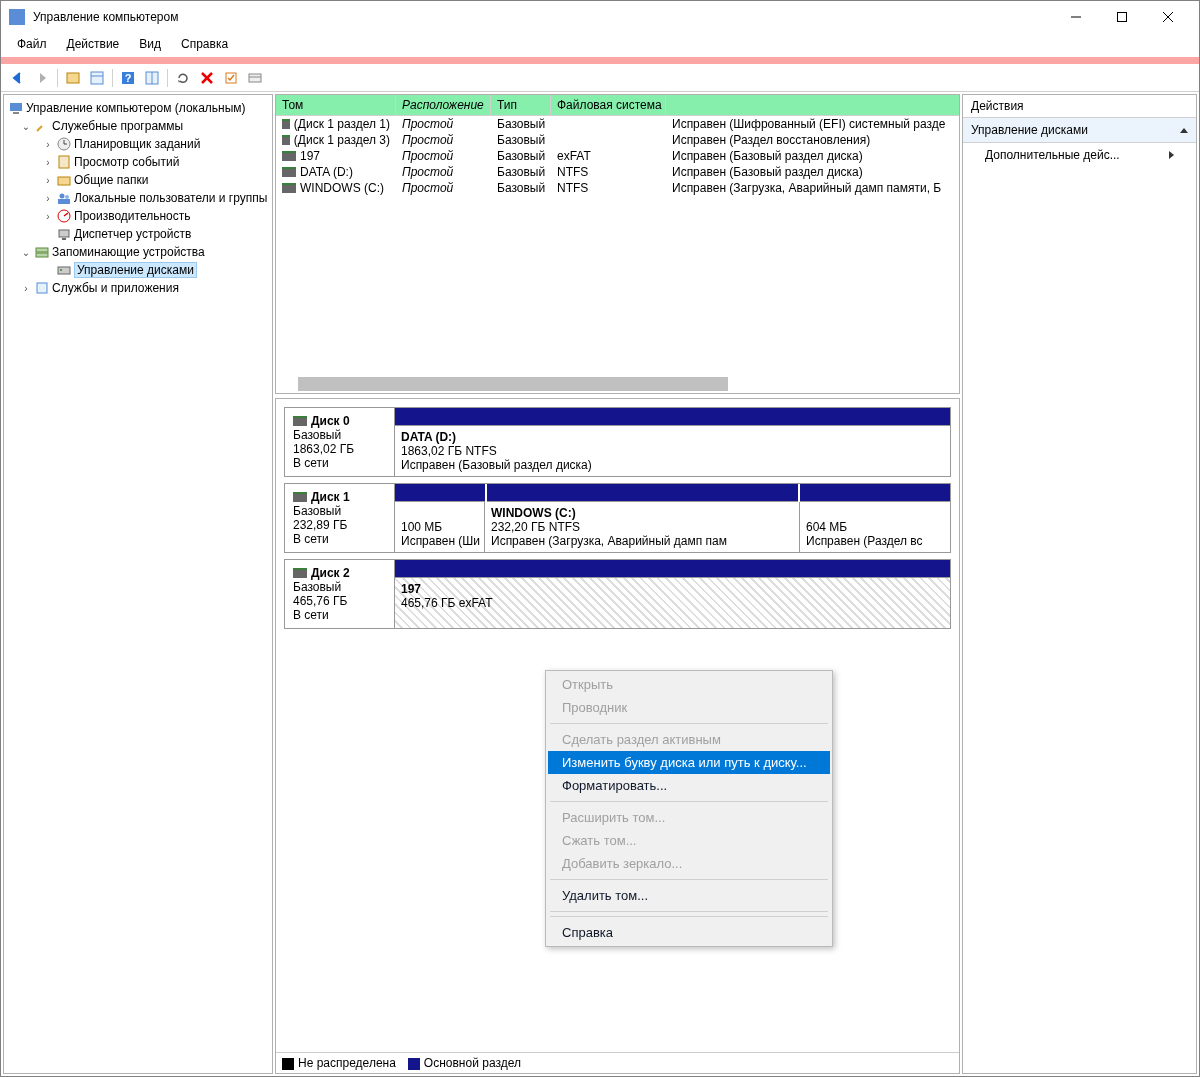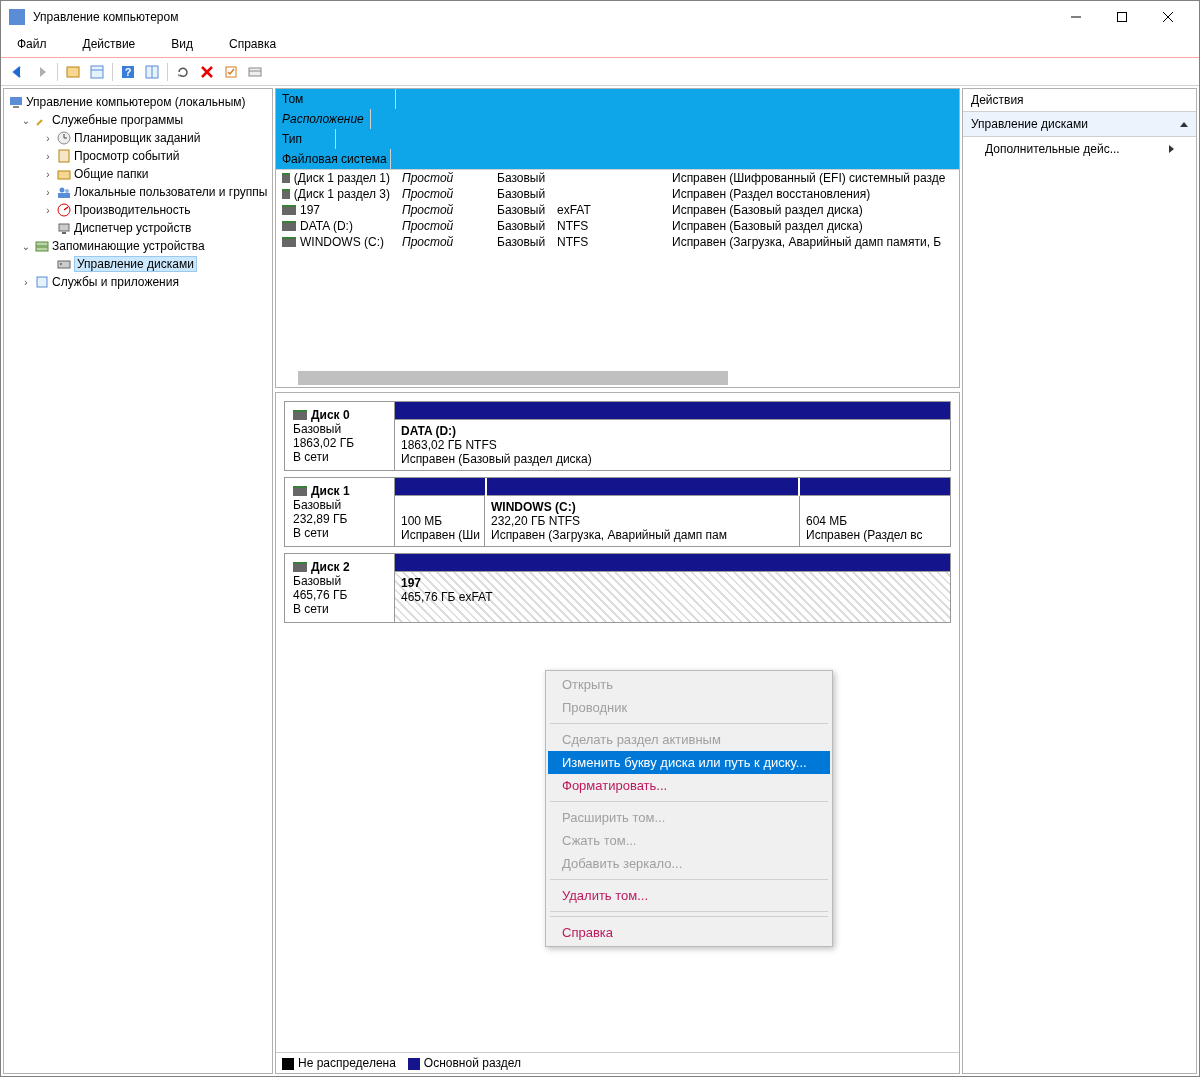--- a/index.html
+++ b/index.html
@@ -3,37 +3,37 @@
 <meta charset="utf-8">
 <style>
 * { box-sizing: border-box; margin: 0; padding: 0; }
 body { font-family: "Segoe UI", Tahoma, sans-serif; font-size: 12px; background: #fff; color: #000; overflow: hidden; width: 1200px; height: 1077px; }
 .window { width: 1200px; height: 1077px; border: 1px solid #808080; display: flex; flex-direction: column; background: #fff; }
 .titlebar { height: 32px; display: flex; align-items: center; padding: 0 8px; }
 .titlebar-icon { width: 16px; height: 16px; margin-right: 8px; background: #5b8dd6; display: inline-block; }
 .titlebar-text { flex: 1; font-size: 12px; }
 .titlebar-buttons { display: flex; }
 .titlebar-btn { width: 46px; height: 32px; display: flex; align-items: center; justify-content: center; font-size: 14px; cursor: pointer; }
-.menubar { display: flex; padding: 2px 6px 4px 6px; border-bottom: 1px solid #fca5a5; gap: 16px; }
+.menubar { display: flex; padding: 2px 6px 4px 6px; border-bottom: 7px solid #fca5a5; }
 .menubar-item { padding: 2px 10px; cursor: pointer; font-size: 12px; }
 .toolbar { display: flex; align-items: center; padding: 2px 6px; height: 28px; border-bottom: 1px solid #d0d0d0; gap: 2px; }
 .toolbar-btn { width: 22px; height: 22px; display: flex; align-items: center; justify-content: center; cursor: pointer; border: 1px solid transparent; }
 .toolbar-sep { width: 1px; height: 18px; background: #d0d0d0; margin: 0 2px; }
 .content { flex: 1; display: flex; overflow: hidden; }
 .tree-panel { width: 270px; border: 1px solid #b0b0b0; margin: 2px 0 2px 2px; overflow: auto; padding: 4px 2px; }
 .tree-item { display: flex; align-items: center; padding: 1px 2px; gap: 2px; white-space: nowrap; cursor: pointer; font-size: 12px; }
 .tree-item.selected .tree-label { background: #cce8ff; border: 1px solid #99c9ef; padding: 0 2px; }
 .tree-toggle { width: 12px; text-align: center; color: #555; cursor: pointer; font-size: 10px; }
 .tree-icon { width: 16px; height: 16px; display: inline-block; flex-shrink: 0; }
 .tree-indent-0 { padding-left: 2px; }
 .tree-indent-1 { padding-left: 14px; }
 .tree-indent-2 { padding-left: 36px; }
 .main-panel { flex: 1; display: flex; flex-direction: column; margin: 2px; }
 .volume-list { height: 300px; border: 1px solid #b0b0b0; display: flex; flex-direction: column; position: relative; }
-.list-header { display: flex; background: #0ea5e9; border-bottom: 1px solid #d0d0d0; flex-direction: column; }
+.list-header { display: flex; background: #86efac; border-bottom: 1px solid #d0d0d0; }
 .list-header-cell { padding: 3px 6px; border-right: 1px solid #d0d0d0; font-size: 12px; white-space: nowrap; overflow: hidden; }
 .list-body { flex: 1; overflow: hidden; }
 .list-row { display: flex; padding: 0; }
 .list-cell { padding: 1px 6px; font-size: 12px; white-space: nowrap; overflow: hidden; display: flex; align-items: center; }
 .col-vol { width: 120px; }
 .col-layout { width: 95px; font-style: italic; }
 .col-type { width: 60px; }
 .col-fs { width: 115px; }
 .col-status { flex: 1; }
 .vol-icon { width: 14px; height: 10px; background: #666; display: inline-block; margin-right: 4px; border-top: 2px solid #3a7e3a; }
@@ -51,21 +51,21 @@
 .part-name { font-weight: bold; }
 .disk2-hatch { background: repeating-linear-gradient(45deg, #fff, #fff 4px, #ddd 4px, #ddd 6px); }
 .legend { position: absolute; bottom: 0; left: 0; right: 0; border-top: 1px solid #ccc; padding: 3px 6px; display: flex; gap: 12px; font-size: 12px; background: #fff; }
 .legend-item { display: flex; align-items: flex-end; gap: 4px; }
 .legend-sq { width: 12px; height: 12px; }
 .actions-panel { width: 235px; border: 1px solid #b0b0b0; margin: 2px 2px 2px 0; }
 .actions-title { padding: 4px 8px; border-bottom: 1px solid #d0d0d0; font-size: 12px; }
 .actions-section { padding: 5px 8px; background: #ebf4fd; border-bottom: 1px solid #d0d0d0; display: flex; justify-content: space-between; align-items: center; font-size: 12px; }
 .actions-item { padding: 5px 22px; font-size: 12px; display: flex; justify-content: space-between; align-items: center; cursor: pointer; }
 .context-menu { position: fixed; left: 545px; top: 670px; width: 288px; background: #f0f0f0; border: 1px solid #bababa; box-shadow: 2px 2px 6px rgba(0,0,0,0.25); padding: 2px; z-index: 100; }
-.ctx-item { padding: 4px 14px; font-size: 13px; cursor: pointer; color: #be185d; }
+.ctx-item { padding: 4px 14px; font-size: 13px; cursor: pointer; color: #0f172a; }
 .ctx-item.disabled { color: #a0a0a0; cursor: default; }
 .ctx-item.highlight { background: #0078d7; color: #fff; }
 .ctx-sep { height: 1px; background: #d0d0d0; margin: 4px 2px; }
 .arrow-up { display:inline-block; width:0; height:0; border-left:4px solid transparent; border-right:4px solid transparent; border-bottom:5px solid #333; }
 .arrow-right-small { display:inline-block; width:0; height:0; border-top:4px solid transparent; border-bottom:4px solid transparent; border-left:5px solid #333; }
 svg { display: block; }
 </style>
 </head>
 <body>
 

